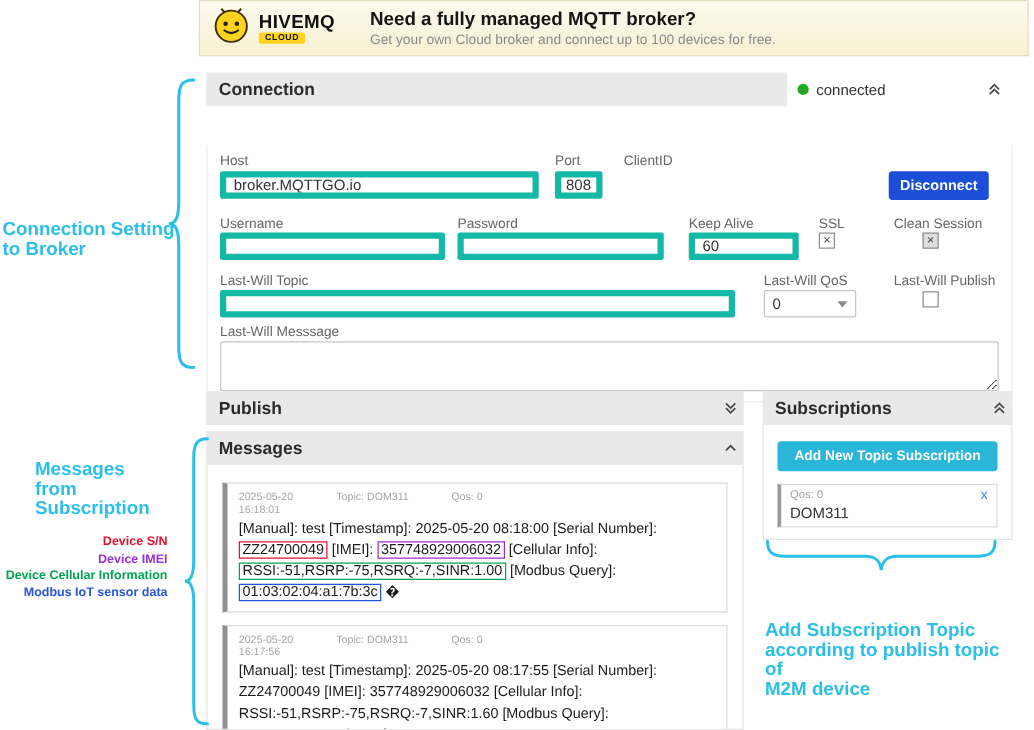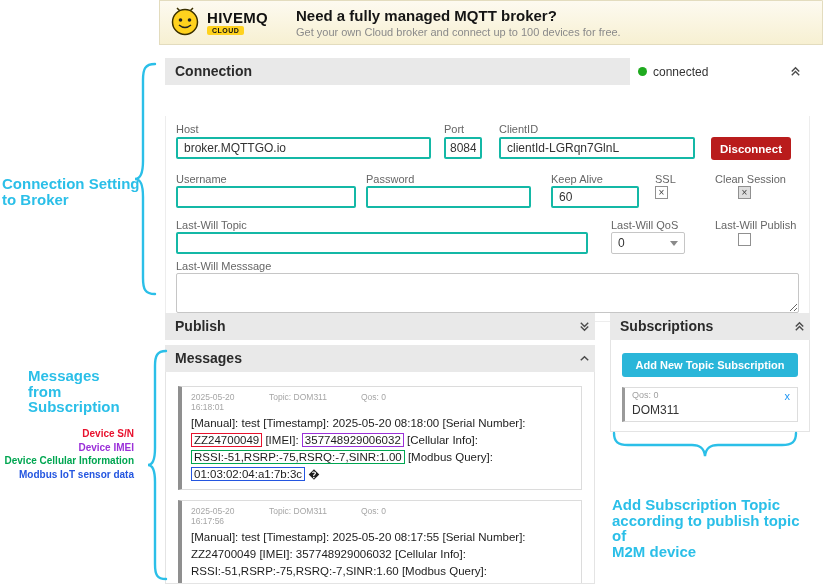--- a/index.html
+++ b/index.html
@@ -35,21 +35,21 @@
   .chev { stroke:#4a4a4a; stroke-width:1.5; fill:none; }
 
   
   .connection { top:58px; width:645px; }
   .conn-status { width:180px; background:#fff; display:flex; align-items:center; gap:6px; padding:0 4px 0 8px; }
   .status-dot { width:9px; height:9px; border-radius:50%; }
   .status-text { font-size:12px; color:#333; flex:1; }
   .conn-body { position:relative; height:206px; background:#fff;
                border:1px solid #ededed; border-top:none;margin-top:31px; }
   .f-label { position:absolute; font-size:11px; color:#666; }
-  .f-input { position:absolute; height:22px; border:2px solid #14b8a6; border-radius:2px;
+  .f-input { position:absolute; height:22px; border:5px solid #14b8a6; border-radius:2px;
              font-size:12px; color:#333; padding:0 6px; font-family:inherit; background:#fff; }
   .btn-disconnect { position:absolute; left:545px; top:21px; width:80px; height:23px;
                     border:none; border-radius:3px; color:#fff; font-weight:bold; font-size:11.5px;
                     font-family:inherit; cursor:pointer; }
   .checkbox { position:absolute; width:13px; height:13px; border:1px solid #909090; background:#fff;
               display:flex; align-items:center; justify-content:center; font-size:10px; color:#444;
               cursor:pointer; }
   .checkbox.gray { background:#dedede; }
   .f-select { position:absolute; height:22px; border:1px solid #c6c6c6; border-radius:2px;
               display:flex; align-items:center; justify-content:space-between; padding:0 6px;
@@ -132,22 +132,21 @@
           </svg>
         </button>
       </div>
     </div>
     <div class="conn-body">
       <span class="f-label" style="left:10px;top:7px">Host</span>
       <input class="f-input" style="left: 10px; top: 21px; width: 255px;" value="broker.MQTTGO.io">
       <span class="f-label" style="left:278px;top:7px">Port</span>
       <input class="f-input" style="left: 278px; top: 21px; width: 38px; padding: 0px 4px;" value="8084">
       <span class="f-label" style="left:333px;top:7px">ClientID</span>
-      <input class="f-input" style="left: 333px; top: 21px; width: 196px;" value="clientId-LGRqn7GlnL">
-      <button class="btn-disconnect" style="background-color: #b91c1c;">Disconnect</button>
+      <button class="btn-disconnect" style="background-color: #1d4ed8;">Disconnect</button>
 
       <span class="f-label" style="left:10px;top:57px">Username</span>
       <input class="f-input" style="left: 10px; top: 70px; width: 180px;" value="">
       <span class="f-label" style="left:200px;top:57px">Password</span>
       <input class="f-input" style="left: 200px; top: 70px; width: 165px;" value="">
       <span class="f-label" style="left:385px;top:57px">Keep Alive</span>
       <input class="f-input" style="left: 385px; top: 70px; width: 88px;" value="60">
       <span class="f-label" style="left:489px;top:57px">SSL</span>
       <span class="checkbox" style="left:489px;top:70px">×</span>
       <span class="f-label" style="left:549px;top:57px">Clean Session</span>

